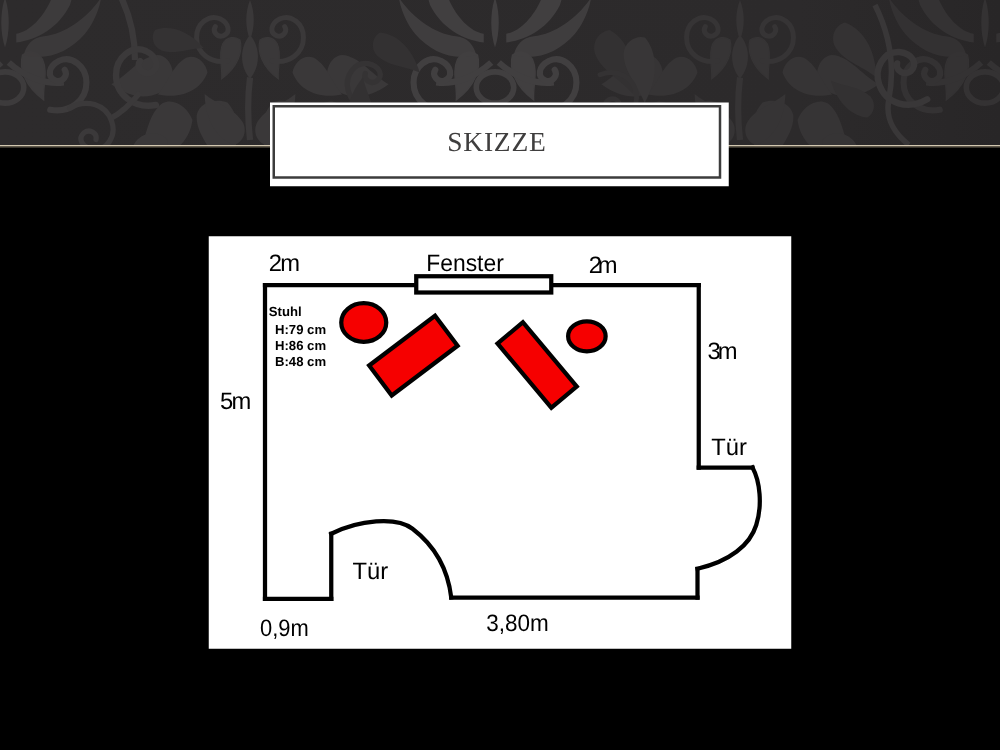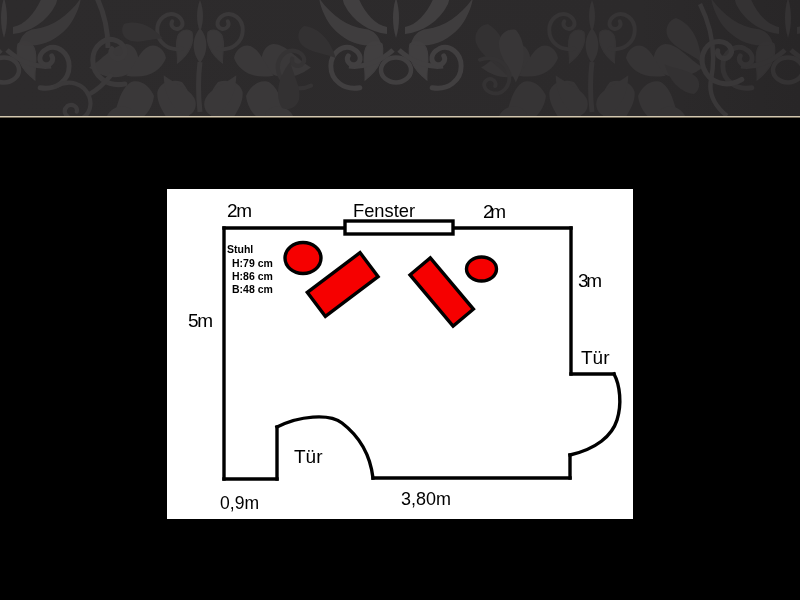--- a/index.html
+++ b/index.html
@@ -93,22 +93,27 @@
     <path d="M700,4 C712,28 716,54 711,80 C708,96 716,107 727,116" stroke-width="4.5"></path>
     <use href="#crl" transform="translate(714,64) rotate(-20) scale(1.6)" stroke-width="3.2"></use>
     <use href="#lf" transform="translate(694,94) rotate(-40) scale(1.15)" fill="#333132" stroke="none"></use>
   </g>
 </svg>
 </div>
 
 <div class="abs" style="left:0;top:116px;width:800px;height:1px;background:#d2c7b0;"></div>
 <div class="abs" style="left:0;top:117px;width:800px;height:1px;background:#6e6656;"></div>
 
+<div class="abs" style="left:216px;top:82px;width:367px;height:67px;background:#fff;">
+  <div class="abs" style="left:2px;top:2px;width:359px;height:59px;border:2px solid #3c3c3c;"></div>
 
-<div class="abs" style="left:167px;top:189px;width:466px;height:330px;background:#fff;padding-left:12px;">
+  <div class="abs" style="left:0;top:0;width:363px;height:63px;display:flex;align-items:center;justify-content:center;font-family:'Liberation Serif',serif;font-size:22px;color:#3f3e3e;letter-spacing:0.6px;">SKIZZE</div>
+</div>
+
+<div class="abs" style="left:167px;top:189px;width:466px;height:330px;background:#fff;">
 <svg width="466" height="330" viewBox="0 0 466 330" xmlns="http://www.w3.org/2000/svg">
   <g stroke="#000" stroke-width="3.4" fill="none" stroke-linecap="square">
 
     <path d="M45,39 H392"></path>
 
     <path d="M45,39 V290"></path>
 
     <path d="M45,290 H98"></path>
 
     <path d="M98,290 V238"></path>

